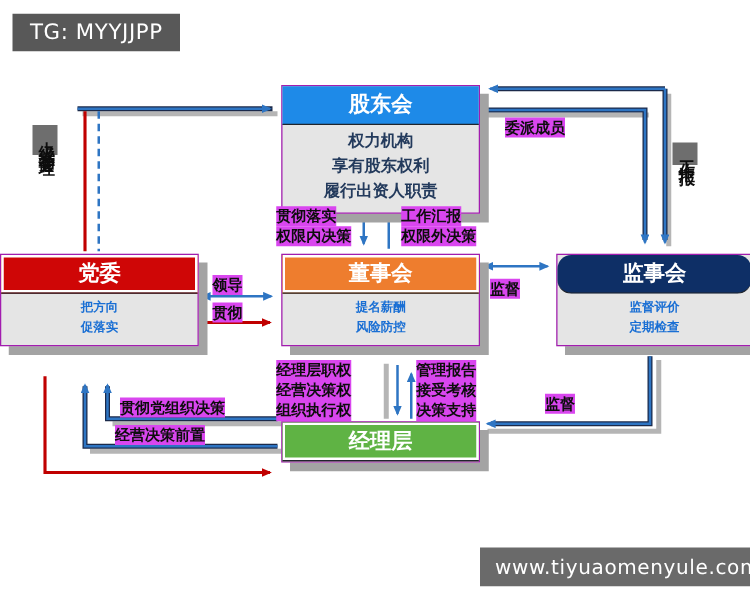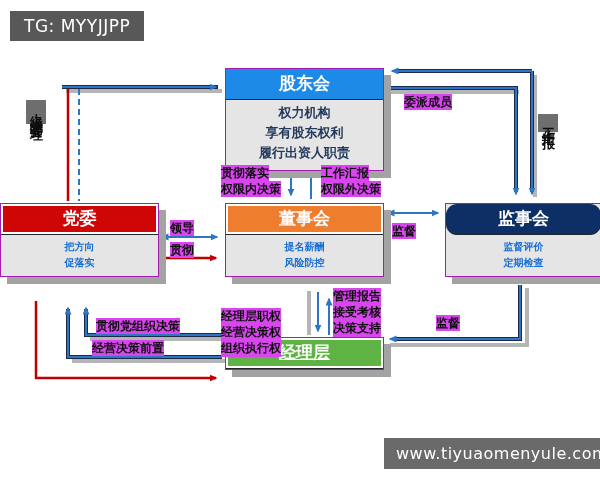--- a/index.html
+++ b/index.html
@@ -133,21 +133,21 @@
 
 <div class="box" style="left:445px;top:203px;width:155px;">
   <div class="box-header" style="background:#0e2f66;border-radius:11px;">监事会</div>
   <div class="box-body body-blue">
     <div>监督评价</div>
     <div>定期检查</div>
   </div>
 </div>
 
 <div class="box" style="left:225px;top:337px;width:157px;">
-  <div class="box-header inner-white" style="background:#5fb344;text-decoration:underline;">经理层</div>
+  <div class="box-header inner-white" style="background:#5fb344;">经理层</div>
 </div>
 
 <div class="vlabel" style="left:26px;top:100px;">上级党委管理</div>
 <div class="vlabel" style="left:538px;top:114px;">工作汇报</div>
 
 <div class="conn-label" style="left:404px;top:94px;">
   <span>委派成员</span>
 </div>
 
 <div class="conn-label" style="left:221px;top:165px;">
@@ -163,21 +163,21 @@
   <span>领导</span>
 </div>
 <div class="conn-label" style="left:170px;top:242px;">
   <span>贯彻</span>
 </div>
 
 <div class="conn-label" style="left:392px;top:223px;">
   <span>监督</span>
 </div>
 
-<div class="conn-label" style="left:221px;top:288px;margin-top:20px;">
+<div class="conn-label" style="left:221px;top:288px;">
   <span>经理层职权</span>
   <span>经营决策权</span>
   <span>组织执行权</span>
 </div>
 <div class="conn-label" style="left:333px;top:288px;">
   <span>管理报告</span>
   <span>接受考核</span>
   <span>决策支持</span>
 </div>
 

